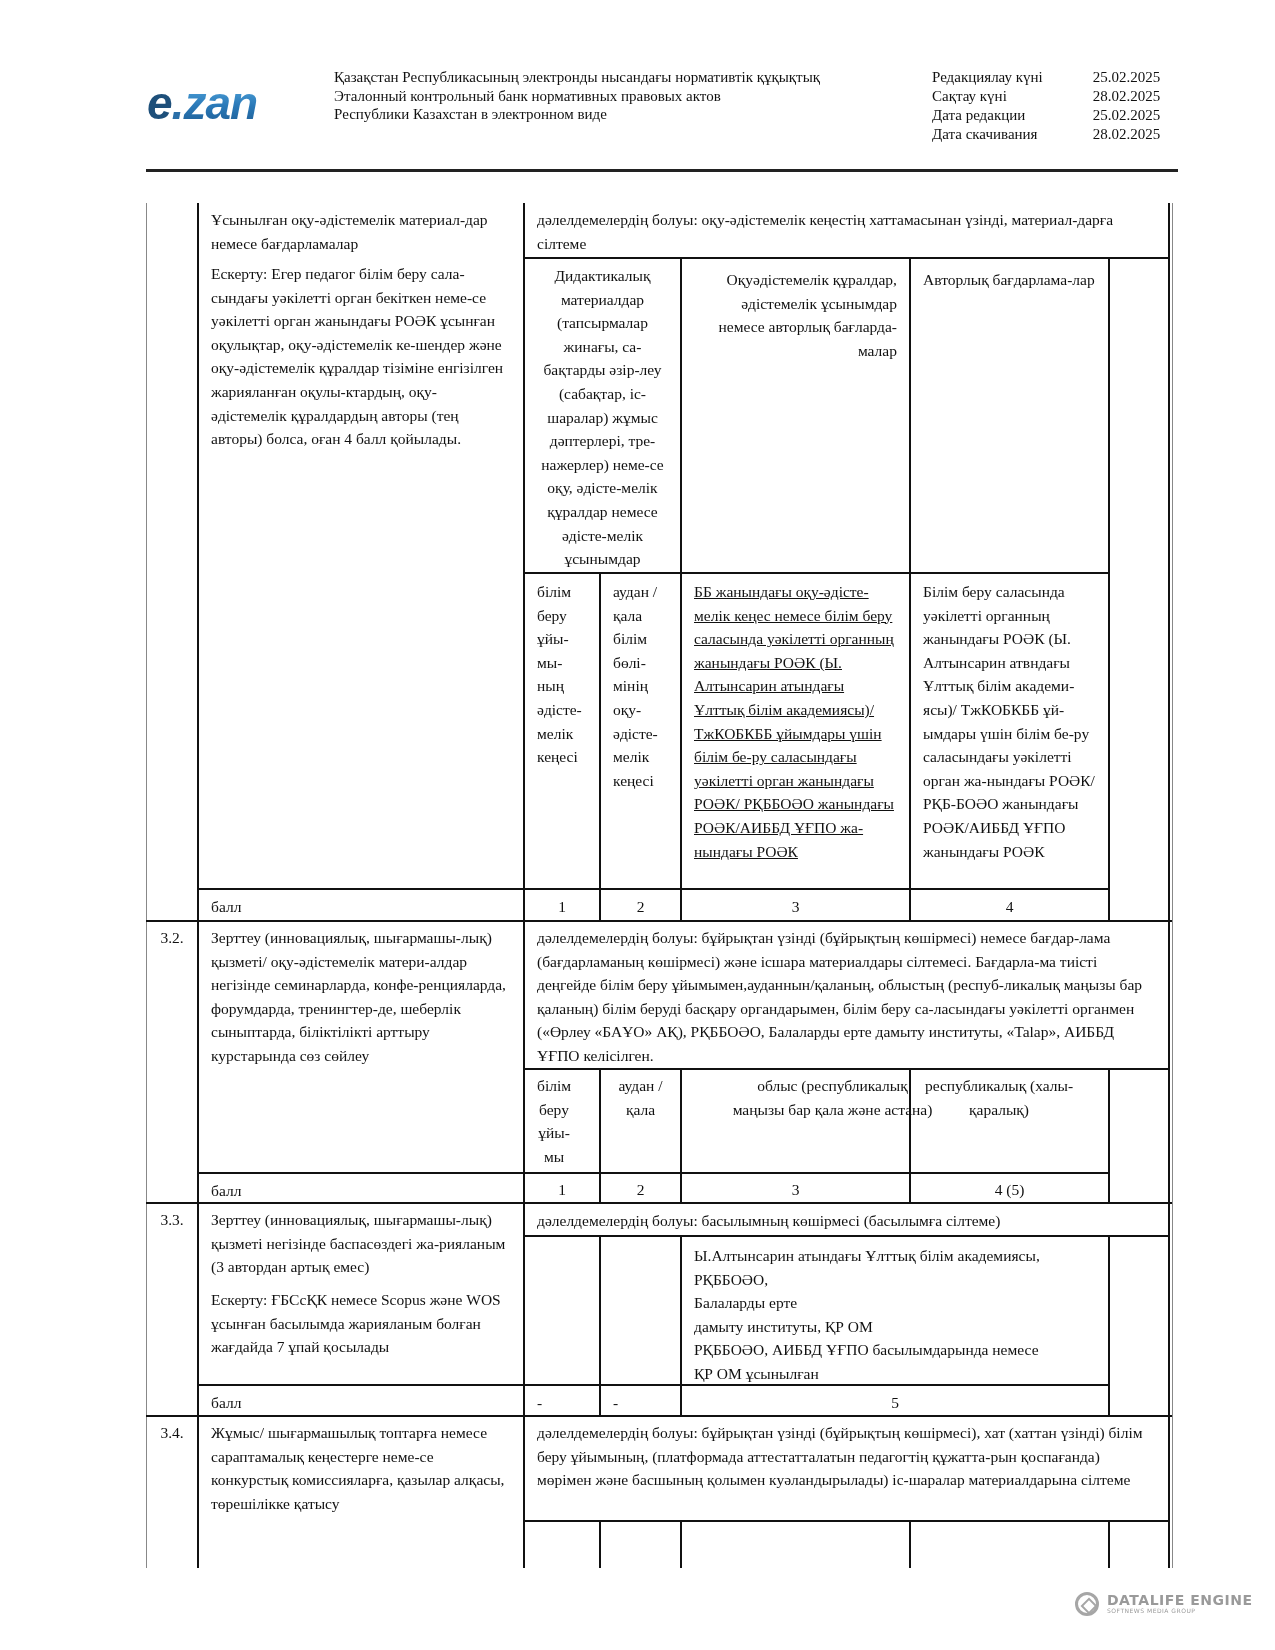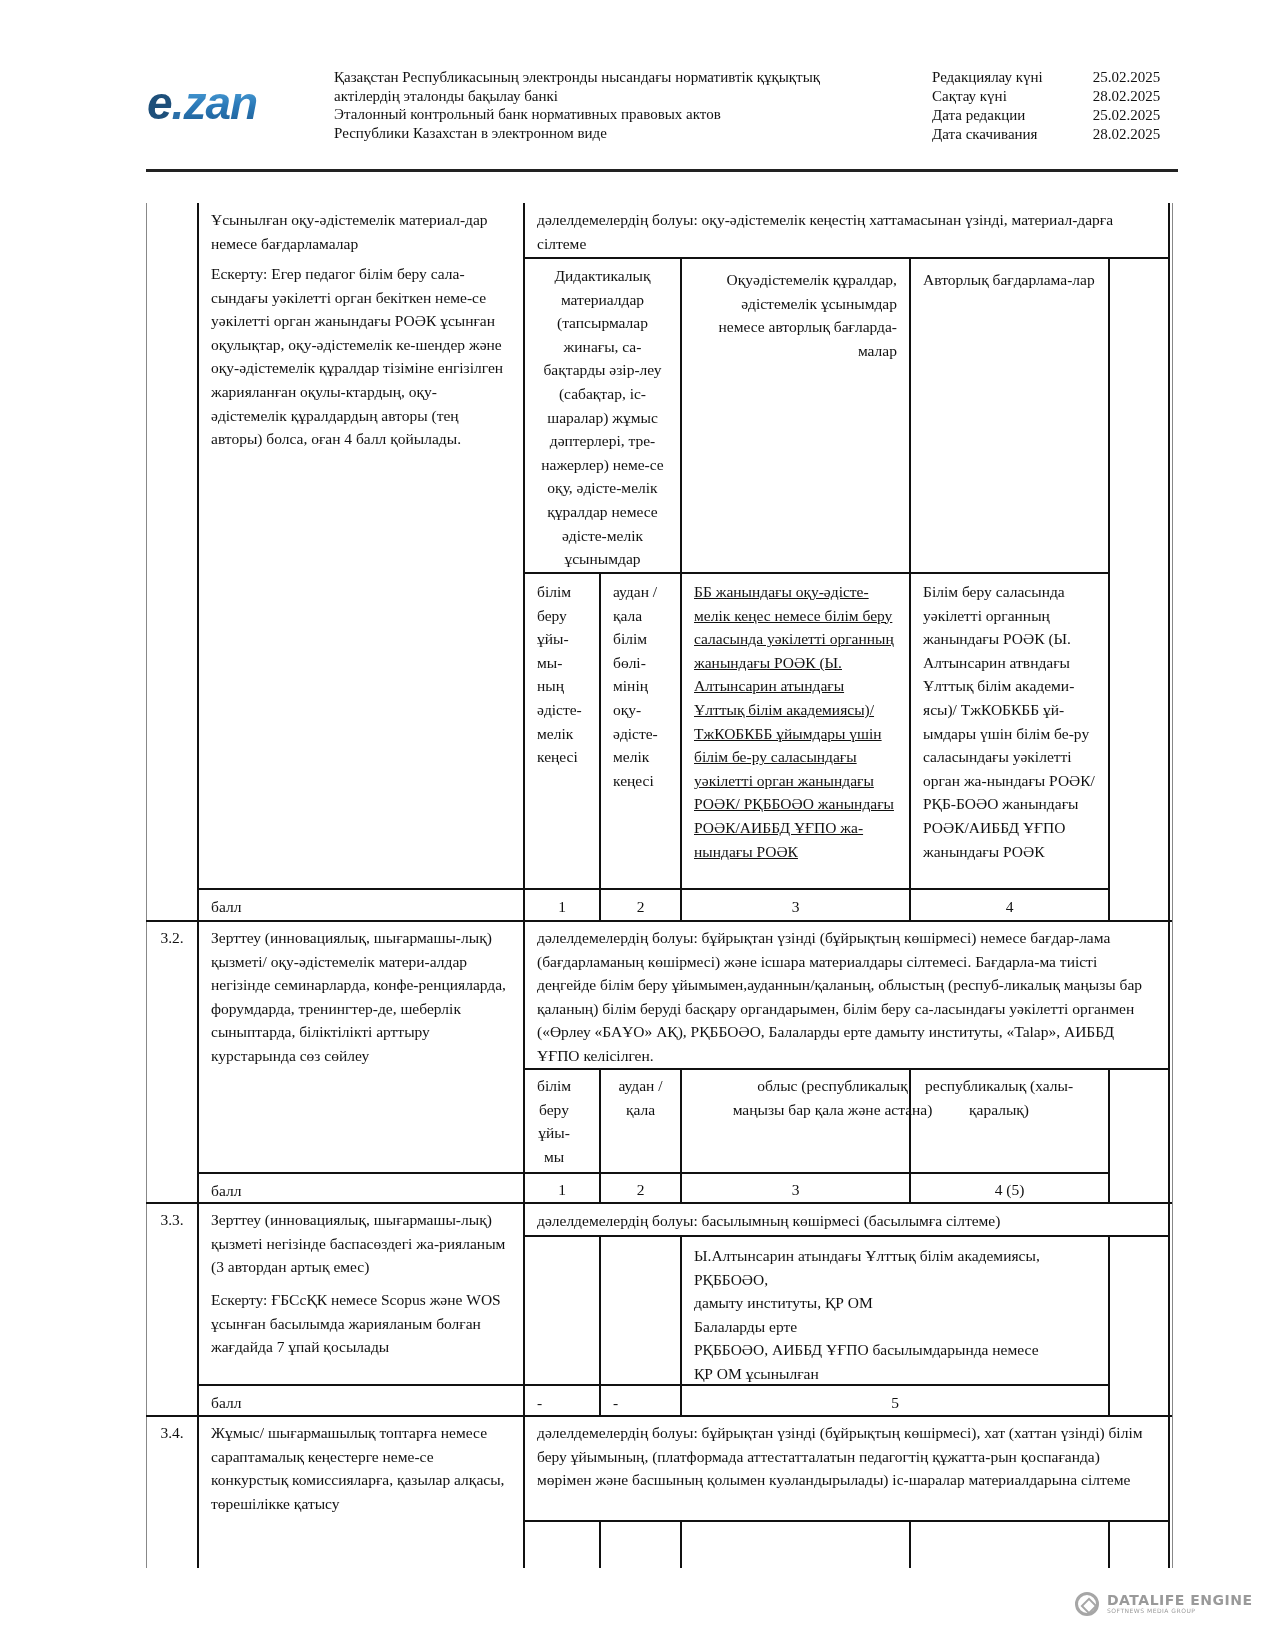--- a/index.html
+++ b/index.html
@@ -35,21 +35,20 @@
   .wm .t2 { font-size: 6px; letter-spacing: 0.5px; line-height: 8px; }
 </style>
 </head>
 <body>
 
 <div class="logo">
   <span class="e">e</span><span class="dot">.</span><span class="zan">zan</span>
 </div>
 <div class="hdr-title">
   <div>Қазақстан Республикасының электронды нысандағы нормативтік құқықтық</div>
-  <div>актілердің эталонды бақылау банкі</div>
   <div>Эталонный контрольный банк нормативных правовых актов</div>
   <div>Республики Казахстан в электронном виде</div>
 </div>
 <div class="hdr-meta">
   <div class="row">
       <span class="k">Редакциялау күні</span>
       <span class="v">25.02.2025</span>
     </div>
   <div class="row">
       <span class="k">Сақтау күні</span>
@@ -139,22 +138,22 @@
 </div>
 
 <div>
   <div class="cell center" style="left:147px; top:1208px; width:50px;">3.3.</div>
   <div class="cell pad" style="left:199px; top:1204px; width:324px;">Зерттеу (инновациялық, шығармашы-лық) қызметі негізінде баспасөздегі жа-рияланым (3 автордан артық емес)</div>
   <div class="cell pad" style="left:199px; top:1284px; width:324px;">Ескерту: ҒБСсҚК немесе Scopus және WOS ұсынған басылымда жарияланым болған жағдайда 7 ұпай қосылады</div>
   <div class="cell pad" style="left:525px; top:1205px; width:643px;">дәлелдемелердің болуы: басылымның көшірмесі (басылымға сілтеме)</div>
   <div class="cell pad" style="left:682px; top:1240px; width:426px;">
     <div>Ы.Алтынсарин атындағы Ұлттық білім академиясы,</div>
     <div>РҚББОӘО,</div>
+    <div>Балаларды ерте</div>
     <div>дамыту институты, ҚР ОМ</div>
-    <div>Балаларды ерте</div>
     <div>РҚББОӘО, АИББД ҰҒПО басылымдарында немесе</div>
     <div>ҚР ОМ ұсынылған</div>
   </div>
   <div class="cell pad" style="left:199px; top:1387px; width:324px;">балл</div>
   <div class="cell pad" style="left:525px; top:1387px; width:74px;">-</div>
   <div class="cell pad" style="left:601px; top:1387px; width:79px;">-</div>
   <div class="cell center" style="left:682px; top:1391px; width:426px;">5</div>
 </div>
 
 <div>

